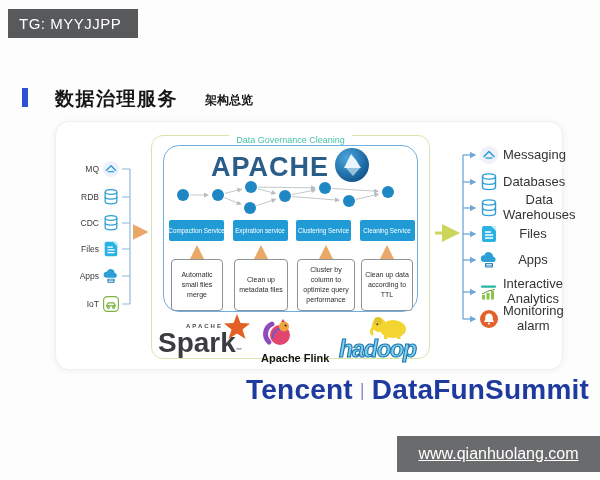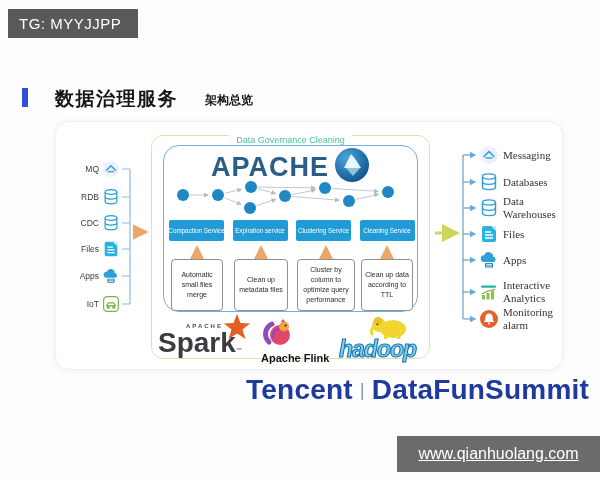--- a/index.html
+++ b/index.html
@@ -58,21 +58,21 @@
   .spark-star{position:absolute;right:6px;top:-5px;}
   .logo-flink{position:absolute;left:205px;top:196px;width:80px;height:44px;text-align:left;}
   .flink-word{font-size:11px;font-weight:700;color:#141414;line-height:1;margin-top:1px;}
   .logo-hadoop{position:absolute;left:283px;top:194px;width:104px;height:46px;}
   .hadoop-elephant{position:absolute;left:30px;top:-2px;}
   .hadoop-word{position:absolute;left:0;bottom:1px;font-size:23px;font-weight:800;font-style:italic;
                color:#7fd0f0;-webkit-text-stroke:1.1px #1a76ab;letter-spacing:-1px;line-height:1;}
 
   
   .out-row{position:absolute;left:423px;width:84px;height:22px;display:flex;align-items:center;gap:4px;}
-  .out-label{flex:1;font-size:11px;line-height:1.15;color:#333;text-align:left;font-family:Liberation Serif, serif;}
+  .out-label{flex:1;font-size:13px;line-height:1.15;color:#333;text-align:center;}
   .icon20{width:20px;height:20px;flex:0 0 20px;}
 
   
   .footer{position:absolute;right:11px;top:374px;display:flex;align-items:center;gap:7px;}
   .footer .brand{font-size:28px;font-weight:800;color:#1e3a9e;letter-spacing:.2px;}
   .footer .sep{font-size:19px;font-weight:400;color:#8a97c9;}
 
   
   .bottombar{position:absolute;left:397px;top:436px;width:203px;height:36px;background:#6a6b6d;
              color:#fff;font-size:16px;display:flex;align-items:center;justify-content:center;text-decoration:underline;}

